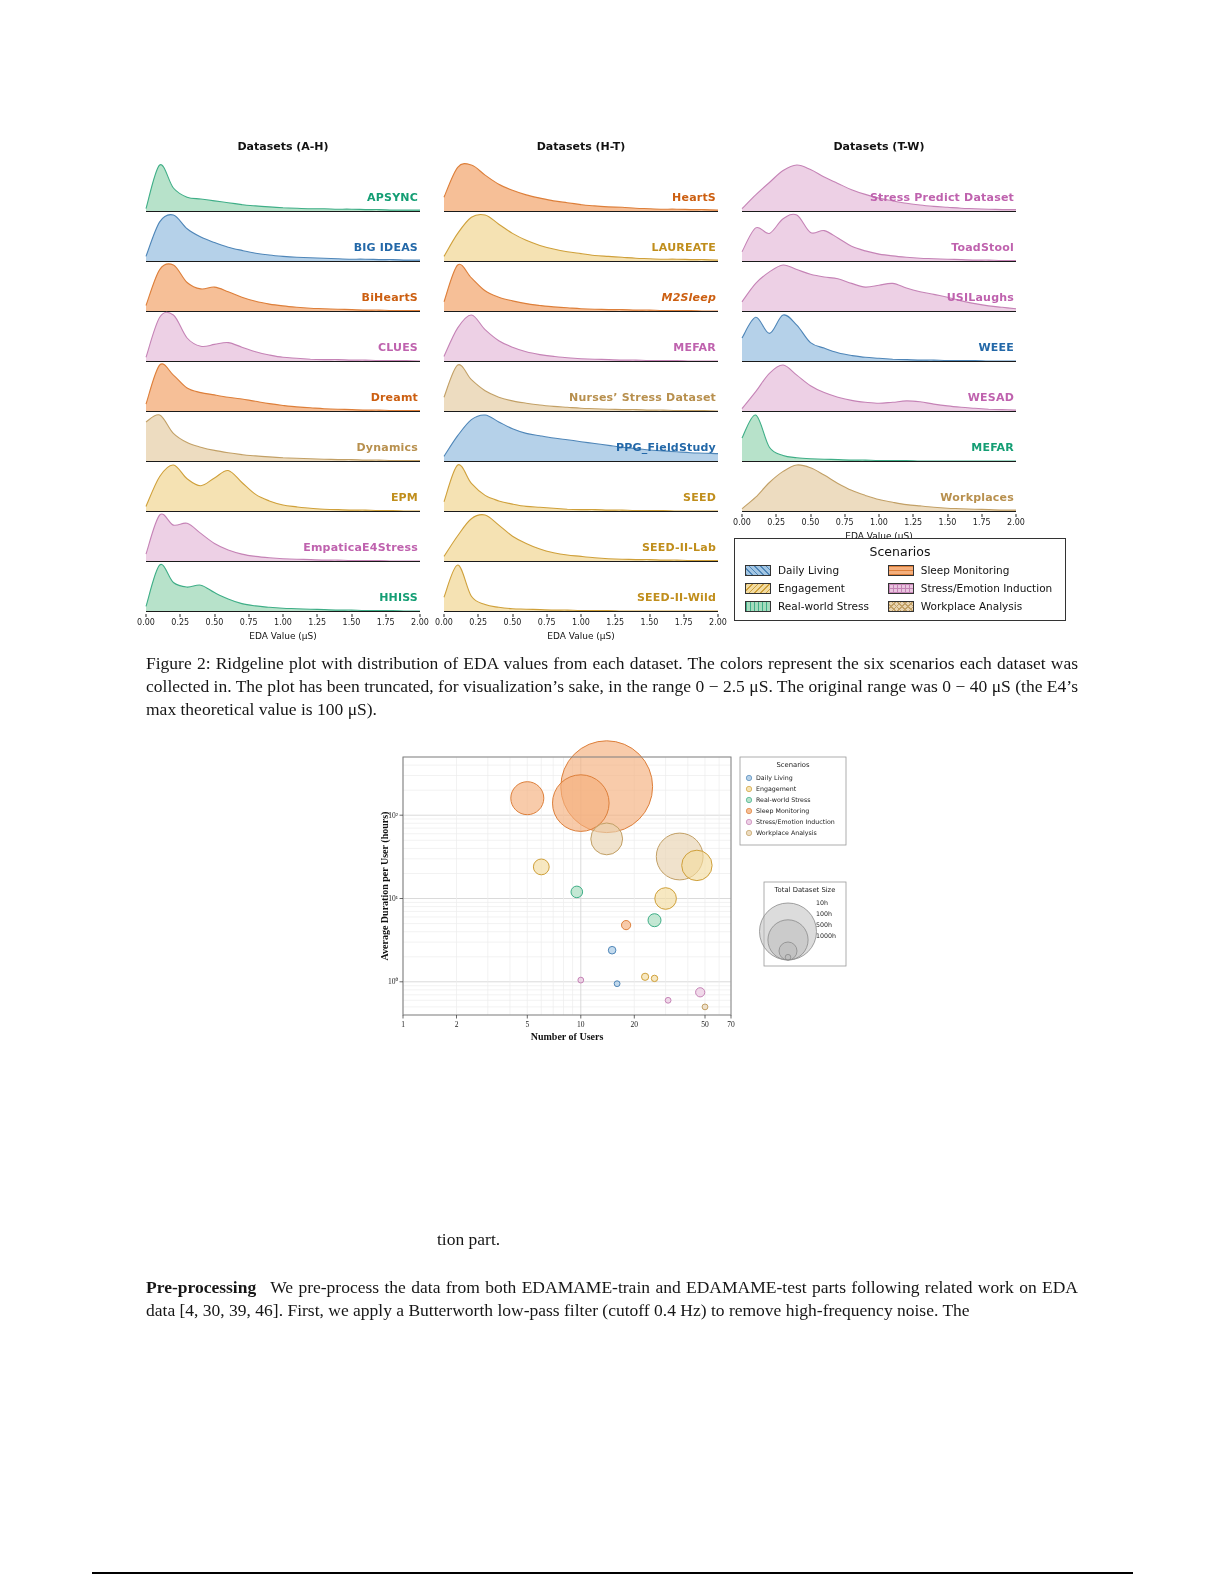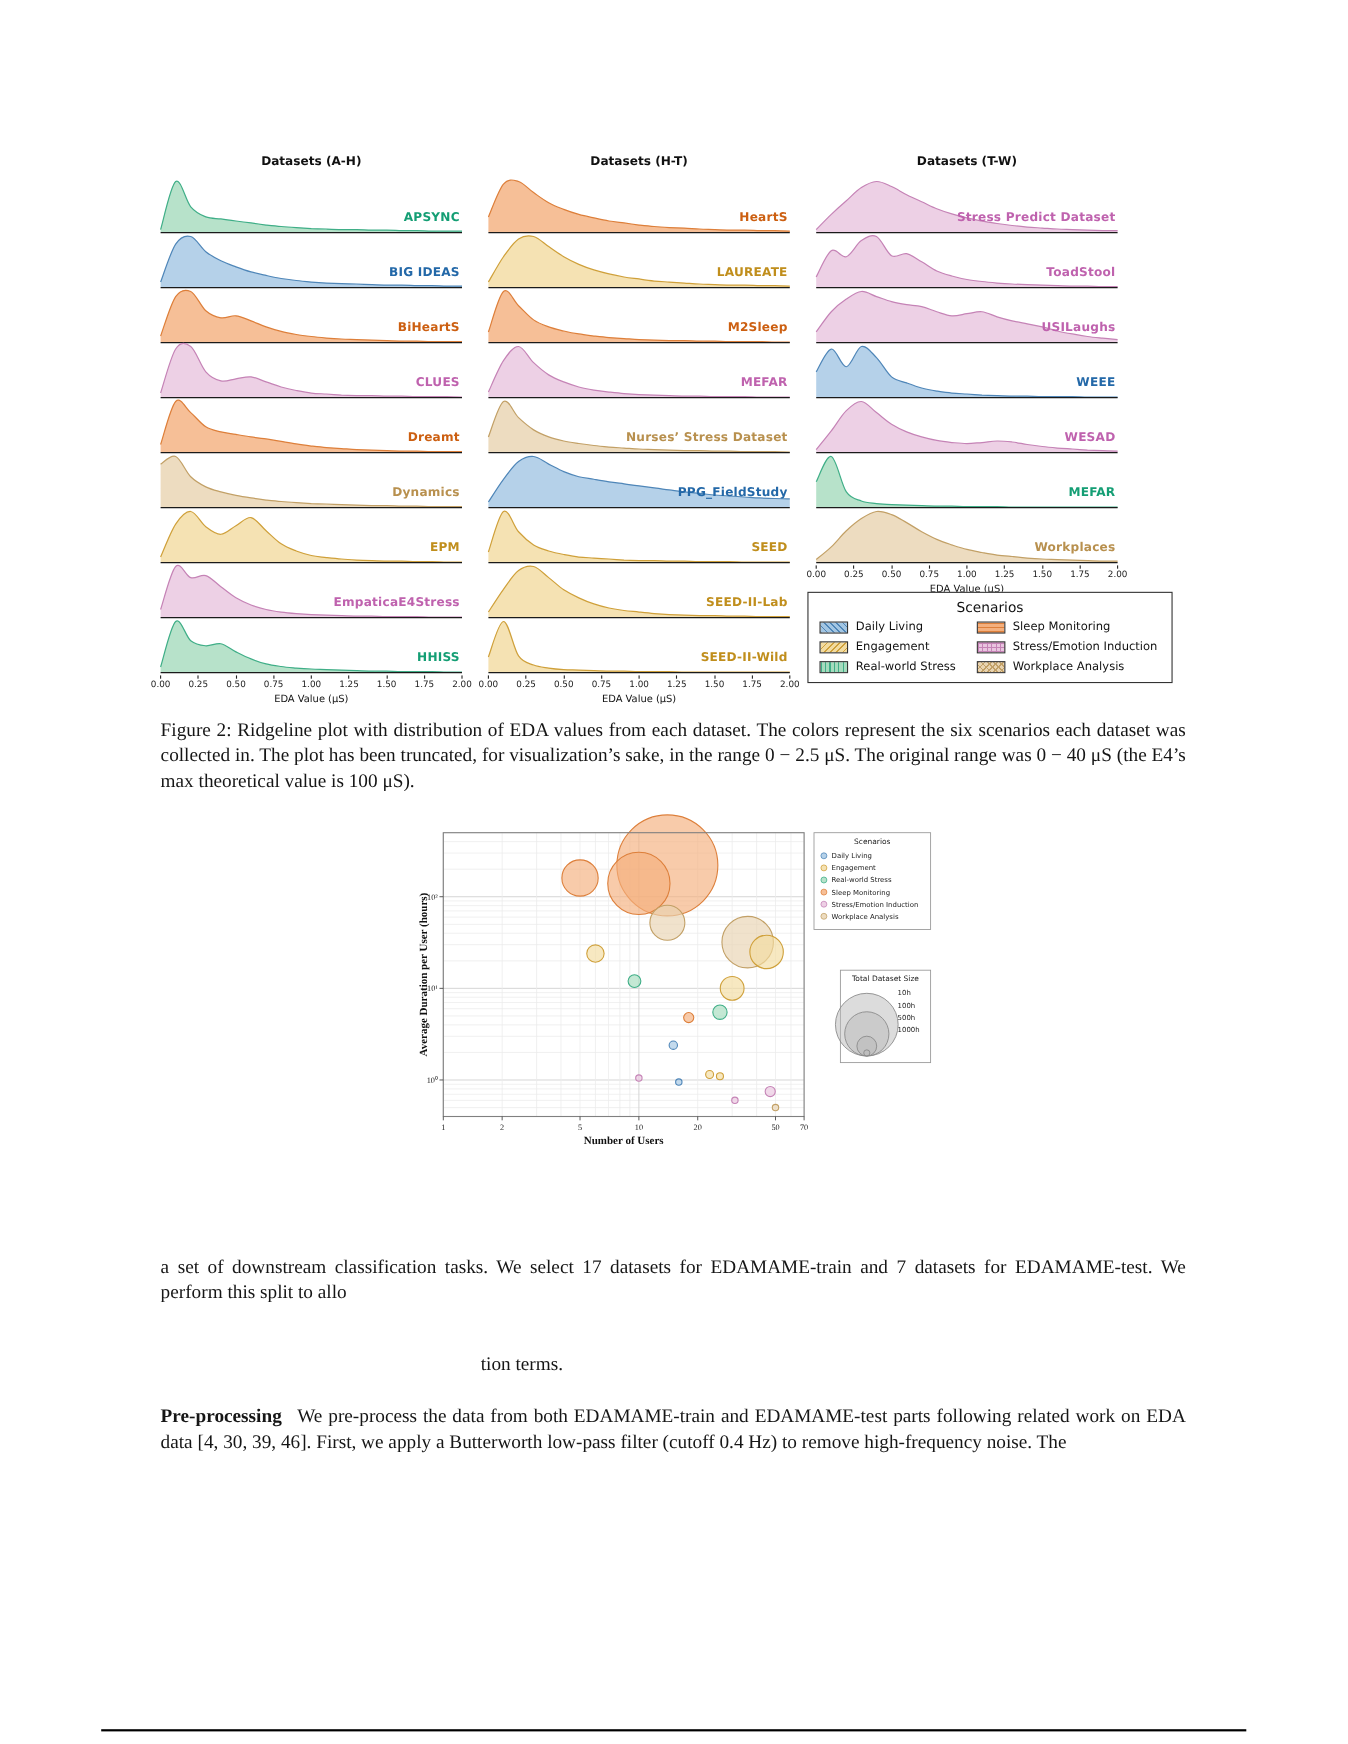--- a/index.html
+++ b/index.html
@@ -162,21 +162,21 @@
               <line x1="0" y1="53.5" x2="274" y2="53.5" stroke="#1a1a1a" stroke-width="1.2"></line>
             </svg>
             <span class="ridge-label" style="color: rgb(192, 142, 28); margin-top: 34px;">LAUREATE</span>
           </div>
           <div class="ridge-row">
             <svg viewBox="0 0 274 54" preserveAspectRatio="none" class="ridge-svg">
               <path d="M0.0,43.8C2.3,37.7 9.1,11.0 13.7,7.0C18.3,3.0 22.8,15.6 27.4,19.9C32.0,24.2 36.5,29.5 41.1,32.8C45.7,36.0 50.2,37.5 54.8,39.2C59.4,40.9 63.9,41.8 68.5,42.9C73.1,44.0 77.6,44.9 82.2,45.6C86.8,46.4 91.3,46.9 95.9,47.5C100.5,48.0 105.0,48.5 109.6,48.9C114.2,49.2 118.7,49.5 123.3,49.8C127.9,50.1 132.4,50.5 137.0,50.7C141.6,50.9 146.1,51.0 150.7,51.2C155.3,51.3 159.8,51.5 164.4,51.6C169.0,51.7 173.5,51.5 178.1,51.6C182.7,51.7 187.2,52.0 191.8,52.1C196.4,52.2 200.9,52.0 205.5,52.1C210.1,52.2 214.6,52.5 219.2,52.5C223.8,52.6 228.3,52.5 232.9,52.5C237.5,52.5 242.0,52.5 246.6,52.5C251.2,52.6 255.7,52.9 260.3,53.0C264.9,53.1 271.7,53.0 274.0,53.0L274,53L0,53Z" fill="#f4af7d" fill-opacity="0.8" stroke="none"></path>
               <path d="M0.0,43.8C2.3,37.7 9.1,11.0 13.7,7.0C18.3,3.0 22.8,15.6 27.4,19.9C32.0,24.2 36.5,29.5 41.1,32.8C45.7,36.0 50.2,37.5 54.8,39.2C59.4,40.9 63.9,41.8 68.5,42.9C73.1,44.0 77.6,44.9 82.2,45.6C86.8,46.4 91.3,46.9 95.9,47.5C100.5,48.0 105.0,48.5 109.6,48.9C114.2,49.2 118.7,49.5 123.3,49.8C127.9,50.1 132.4,50.5 137.0,50.7C141.6,50.9 146.1,51.0 150.7,51.2C155.3,51.3 159.8,51.5 164.4,51.6C169.0,51.7 173.5,51.5 178.1,51.6C182.7,51.7 187.2,52.0 191.8,52.1C196.4,52.2 200.9,52.0 205.5,52.1C210.1,52.2 214.6,52.5 219.2,52.5C223.8,52.6 228.3,52.5 232.9,52.5C237.5,52.5 242.0,52.5 246.6,52.5C251.2,52.6 255.7,52.9 260.3,53.0C264.9,53.1 271.7,53.0 274.0,53.0" fill="none" stroke="#dd7f3a" stroke-width="1.1"></path>
               <line x1="0" y1="53.5" x2="274" y2="53.5" stroke="#1a1a1a" stroke-width="1.2"></line>
             </svg>
-            <span class="ridge-label" style="color: rgb(204, 95, 17);">M2Sleep</span>
+            <span class="ridge-label" style="color: rgb(204, 95, 17); font-style: italic;">M2Sleep</span>
           </div>
           <div class="ridge-row">
             <svg viewBox="0 0 274 54" preserveAspectRatio="none" class="ridge-svg">
               <path d="M0.0,48.4C2.3,43.6 9.1,26.8 13.7,19.9C18.3,13.0 22.8,6.7 27.4,7.0C32.0,7.3 36.5,17.4 41.1,21.7C45.7,26.0 50.2,29.8 54.8,32.8C59.4,35.7 63.9,37.4 68.5,39.2C73.1,41.0 77.6,42.6 82.2,43.8C86.8,45.0 91.3,45.8 95.9,46.6C100.5,47.3 105.0,47.9 109.6,48.4C114.2,48.9 118.7,49.4 123.3,49.8C127.9,50.2 132.4,50.5 137.0,50.7C141.6,50.9 146.1,51.0 150.7,51.2C155.3,51.3 159.8,51.5 164.4,51.6C169.0,51.8 173.5,52.0 178.1,52.1C182.7,52.2 187.2,52.0 191.8,52.1C196.4,52.2 200.9,52.5 205.5,52.5C210.1,52.6 214.6,52.5 219.2,52.5C223.8,52.5 228.3,52.5 232.9,52.5C237.5,52.6 242.0,52.9 246.6,53.0C251.2,53.1 255.7,53.0 260.3,53.0C264.9,53.0 271.7,53.0 274.0,53.0L274,53L0,53Z" fill="#e9c4df" fill-opacity="0.8" stroke="none"></path>
               <path d="M0.0,48.4C2.3,43.6 9.1,26.8 13.7,19.9C18.3,13.0 22.8,6.7 27.4,7.0C32.0,7.3 36.5,17.4 41.1,21.7C45.7,26.0 50.2,29.8 54.8,32.8C59.4,35.7 63.9,37.4 68.5,39.2C73.1,41.0 77.6,42.6 82.2,43.8C86.8,45.0 91.3,45.8 95.9,46.6C100.5,47.3 105.0,47.9 109.6,48.4C114.2,48.9 118.7,49.4 123.3,49.8C127.9,50.2 132.4,50.5 137.0,50.7C141.6,50.9 146.1,51.0 150.7,51.2C155.3,51.3 159.8,51.5 164.4,51.6C169.0,51.8 173.5,52.0 178.1,52.1C182.7,52.2 187.2,52.0 191.8,52.1C196.4,52.2 200.9,52.5 205.5,52.5C210.1,52.6 214.6,52.5 219.2,52.5C223.8,52.5 228.3,52.5 232.9,52.5C237.5,52.6 242.0,52.9 246.6,53.0C251.2,53.1 255.7,53.0 260.3,53.0C264.9,53.0 271.7,53.0 274.0,53.0" fill="none" stroke="#c583b6" stroke-width="1.1"></path>
               <line x1="0" y1="53.5" x2="274" y2="53.5" stroke="#1a1a1a" stroke-width="1.2"></line>
             </svg>
             <span class="ridge-label" style="color: rgb(191, 98, 174);">MEFAR</span>
           </div>
           <div class="ridge-row">
@@ -465,18 +465,17 @@
         <circle cx="408" cy="203.0" r="9.0" fill="#b9b9b9" fill-opacity="0.5" stroke="#8a8a8a" stroke-width="0.8"></circle>
         <circle cx="408" cy="209.2" r="2.8" fill="#b9b9b9" fill-opacity="0.5" stroke="#8a8a8a" stroke-width="0.8"></circle>
         <text x="436" y="157" class="f3leg">10h</text>
         <text x="436" y="168" class="f3leg">100h</text>
         <text x="436" y="179" class="f3leg">500h</text>
         <text x="436" y="190" class="f3leg">1000h</text>
       </svg>
   </figure>
 
 
-  <p class="bodytext p1">a set of downstream classification tasks. We select 17 datasets for EDAMAME-train and 7 datasets for EDAMAME-test. We perform this split to allo</p>
-  <p class="bodytext p2">tion terms.</p>
+  <p class="bodytext p2">tion part.</p>
   <p class="bodytext p3"><b>Pre-processing</b><span>We pre-process the data from both EDAMAME-train and EDAMAME-test parts following related work on EDA data [4, 30, 39, 46]. First, we apply a Butterworth low-pass filter (cutoff 0.4 Hz) to remove high-frequency noise. The</span></p>
 
   <div class="rule"></div>
 </div>
 
 </body></html>

